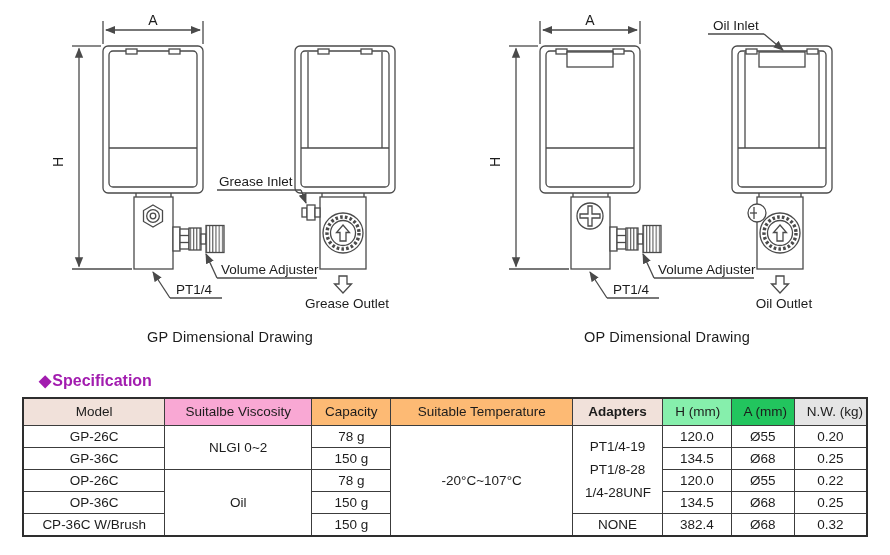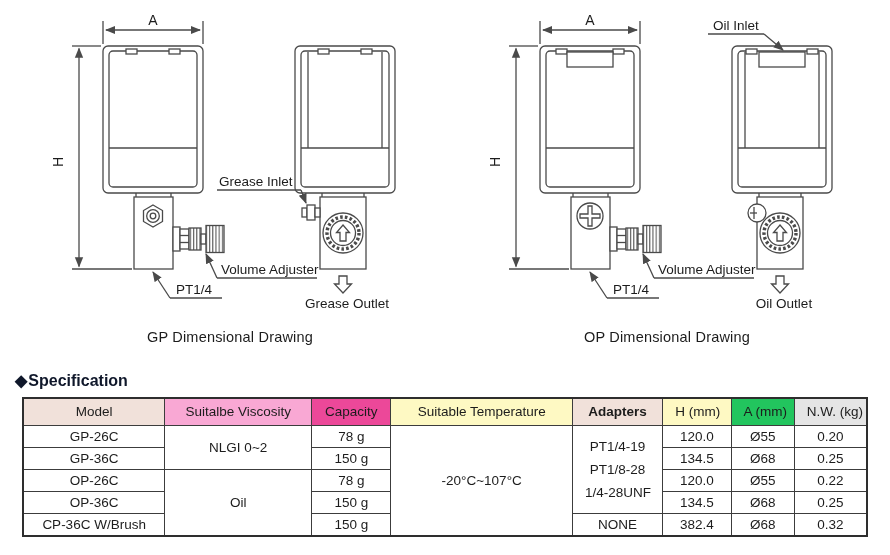--- a/index.html
+++ b/index.html
@@ -215,43 +215,43 @@
         <text class="lbl" x="613" y="294">PT1/4</text>
         <line class="ln" x1="607" y1="298" x2="659" y2="298"></line>
         <line class="ln" x1="607" y1="298" x2="590" y2="272" marker-end="url(#ah)"></line>
 
         <text class="lbl" x="784" y="308" text-anchor="middle">Oil Outlet</text>
       </g>
       <text class="ttl" x="667" y="342" text-anchor="middle">OP Dimensional Drawing</text>
     </g>
   </svg>
 
-  <div id="spec-heading" style="color: #0f172a;">
+  <div id="spec-heading" style="color: #a21caf; margin-left: 24px;">
     <span class="dia">◆</span><span>Specification</span>
   </div>
 
   <table id="spec-table">
     <colgroup>
       <col style="width:16.8%">
         <col style="width:17.4%">
         <col style="width:9.4%">
       <col style="width:21.5%">
         <col style="width:10.7%">
         <col style="width:8.1%">
       <col style="width:7.5%">
         <col style="width:8.6%">
     </colgroup>
     <thead>
       <tr>
         <th class="hdr" style="background: rgb(241, 225, 218);">Model</th>
         <th class="hdr" style="background: #f9a8d4;">Suitalbe Viscosity</th>
-        <th class="hdr" style="background: #ec4899;">Capacity</th>
-        <th class="hdr" style="background: #fef9c3;">Suitable Temperature</th>
+        <th class="hdr" style="background: #fdba74;">Capacity</th>
+        <th class="hdr" style="background: #fdba74;">Suitable Temperature</th>
         <th class="hdr" style="background: rgb(241, 225, 218); font-weight: bold;">Adapters</th>
-        <th class="hdr" style="background: #fef9c3;">H (mm)</th>
+        <th class="hdr" style="background: #86efac;">H (mm)</th>
         <th class="hdr" style="background: #22c55e;">A (mm)</th>
         <th class="hdr" style="background: #e5e5e5;">N.W. (kg)</th>
       </tr>
     </thead>
     <tbody>
       <tr>
         <td>GP-26C</td>
         <td rowspan="2">NLGI 0~2</td>
         <td>78 g</td>
         <td rowspan="5">-20°C~107°C</td>

